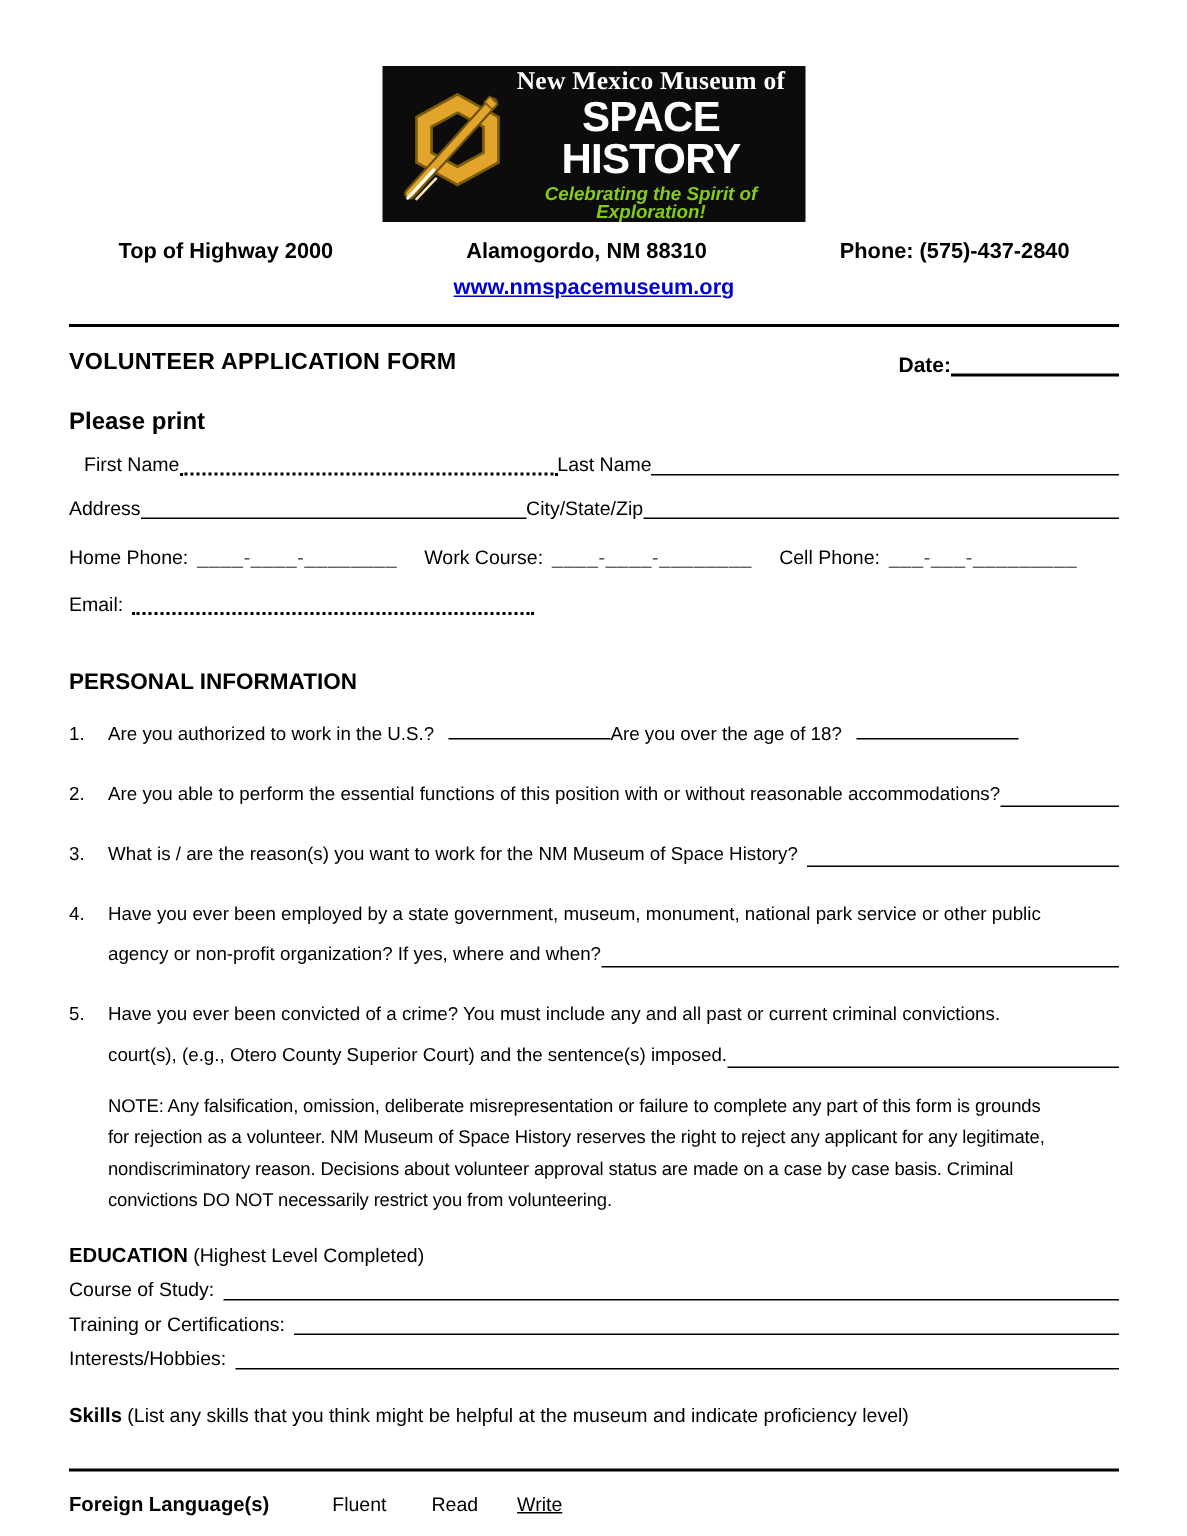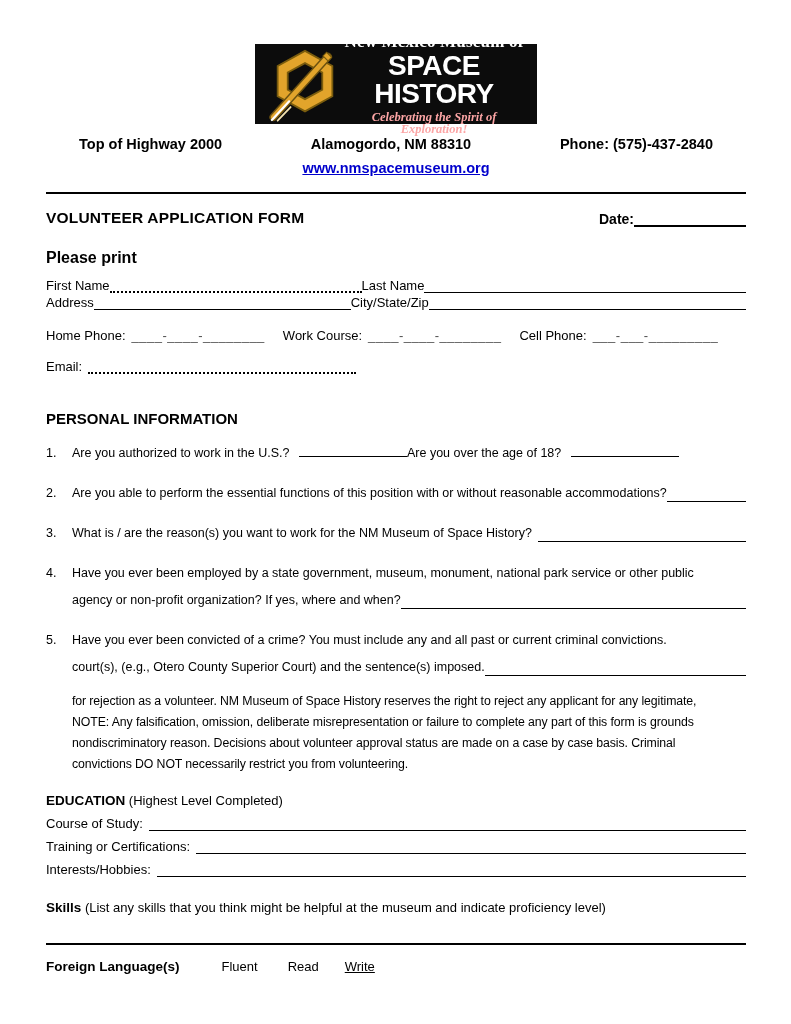--- a/index.html
+++ b/index.html
@@ -11,32 +11,32 @@
     margin: 0 auto;
     background: #ffffff;
     color: #000;
     font-family: "Liberation Sans", sans-serif;
     padding: 44px 45px 0 46px;
     overflow: hidden;
   }
 
   
   .logo-box {
-    width: 282px; height: 80px;
+    width: 282px; height: 104px;
     margin: 0 auto;
     background: #0c0c0c;
     display: flex; align-items: center;
     padding: 5px 10px 5px 14px;
   }
   .logo-art { width: 72px; height: 80px; flex: 0 0 auto; }
   .logo-art svg { width: 72px; height: 80px; display: block; }
   .logo-text { flex: 1; text-align: center; color: #fff; line-height: 1; }
   .logo-line1 { font-family: "Liberation Serif", serif; font-weight: 700; font-size: 17px; letter-spacing: 0.2px; }
   .logo-line2 { font-family: "Liberation Sans", sans-serif; font-weight: 700; font-size: 28px; letter-spacing: -0.5px; margin-top: 2px; }
-  .logo-tagline { font-family: Liberation Serif, serif; font-style: italic; font-weight: 700; font-size: 12.5px; color: #fca5a5; margin-top: 3px; }
+  .logo-tagline { font-family: Liberation Sans, sans-serif; font-style: italic; font-weight: 700; font-size: 12.5px; color: #84cc16; margin-top: 3px; }
 
   .addr-row {
     display: flex; justify-content: space-between;
     padding: 0 33px; margin-top: 12px;
     font-weight: 700; font-size: 14.5px;
   }
   .website-row { text-align: center; margin-top: 7px; }
   .website-link { color: #0000cc; font-weight: 700; font-size: 14.5px; text-decoration: underline; cursor: pointer; }
 
   .rule { border: none; border-top: 2px solid #000; margin: 15px 0 0 0; }
@@ -48,22 +48,22 @@
   .date-line { display: inline-block; width: 112px; border-bottom: 2px solid #000; height: 15px; }
   .please-print { font-weight: 700; font-size: 16px; margin-top: 22px; }
 
   
   .frow { display: flex; align-items: flex-end; font-size: 13px; }
   .frow .lbl { white-space: nowrap; }
   .fill { flex: 1; border-bottom: 1.5px solid #000; height: 14px; min-width: 20px; }
   .fill-mid { border-bottom: 1.5px solid #000; height: 14px; }
   .dotted-mid { border-bottom: 2px dotted #000; height: 14px; }
   .w252 { width: 252px; } .w257 { width: 257px; } .w268 { width: 268px; }
-  .row-name { margin-top: 11px; }
-  .row-addr { margin-top: 2px; align-items: flex-end; }
+  .row-name { margin-top: 11px; margin-left: 10px; }
+  .row-addr { margin-top: 14px; align-items: flex-end; }
   .row-phone { margin-top: 18px; font-size: 13px; align-items: baseline; }
   .row-email { margin-top: 16px; }
   .blanks { color: #4d4d4d; letter-spacing: 0.5px; }
   .gap18 { display: inline-block; width: 18px; }
   .gap6 { display: inline-block; width: 6px; }
 
   
   .section-heading { font-weight: 700; font-size: 15px; margin-top: 36px; }
   .q { display: flex; margin-top: 13px; font-size: 12.5px; line-height: 27px; }
   .qnum { width: 26px; flex: 0 0 auto; }
@@ -215,22 +215,22 @@
     <div class="qbody">
       <div>Have you ever been convicted of a crime? You must include any and all past or current criminal convictions.</div>
       <div class="qline">
         <span class="qtext">court(s), (e.g., Otero County Superior Court) and the sentence(s) imposed.</span>
         <span class="fill"></span>
       </div>
     </div>
   </div>
 
   <div class="note">
+    <div>NOTE: Any falsification, omission, deliberate misrepresentation or failure to complete any part of this form is grounds</div>
     <div>for rejection as a volunteer. NM Museum of Space History reserves the right to reject any applicant for any legitimate,</div>
-    <div>NOTE: Any falsification, omission, deliberate misrepresentation or failure to complete any part of this form is grounds</div>
     <div>nondiscriminatory reason. Decisions about volunteer approval status are made on a case by case basis. Criminal</div>
     <div>convictions DO NOT necessarily restrict you from volunteering.</div>
   </div>
 
   <div class="edu-heading">
     <span class="b">EDUCATION</span><span> (Highest Level Completed)</span>
   </div>
   <div class="frow edu-row">
     <span class="lbl">Course of Study:</span>
     <span class="gap6"></span>

